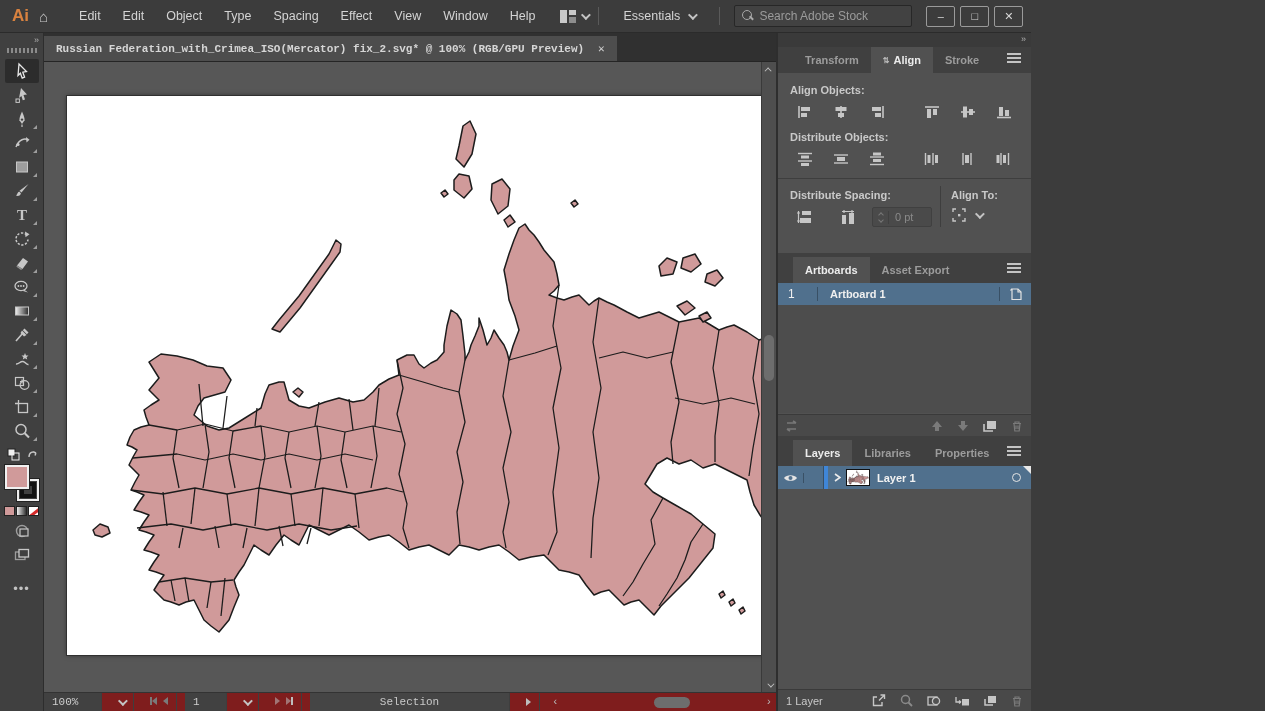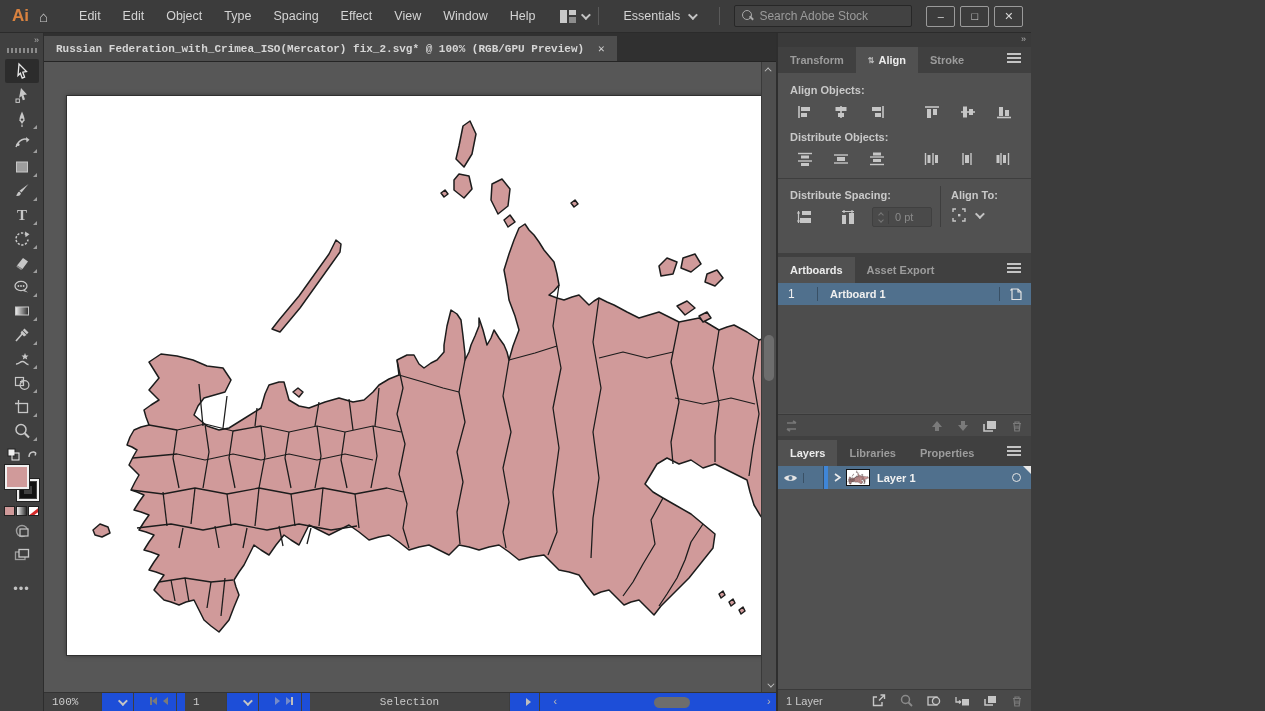--- a/index.html
+++ b/index.html
@@ -71,21 +71,21 @@
   .artboard svg { width:100%; height:100%; display:block; }
 
   
   .vscroll { width:15px; background:#4e4e4e; border-left:1px solid #3a3a3a; display:flex; flex-direction:column; align-items:center; }
   .vs-arrow { height:14px; display:flex; align-items:center; justify-content:center; color:#b5b5b5; }
   .vs-track { flex:1; width:100%; position:relative; }
   .vs-thumb { position:absolute; left:2px; width:10px; height:46px; top:43%; background:#6d6d6d; border-radius:6px; }
   .chev.sm { width:5px; height:5px; border-width:1.5px; }
 
   
-  .statusbar { height:19px; background:#1d4ed8; border-top:1px solid #333; display:flex; align-items:stretch;
+  .statusbar { height:19px; background:#7f1d1d; border-top:1px solid #333; display:flex; align-items:stretch;
     color:#cdcdcd; font-size:11px;gap:8px; }
   .sb-seg { display:flex; align-items:center; padding:0 8px; border-right:1px solid #3e3e3e; }
   .sb-inset { background:#414141; }
   .sb-zoom { width:58px; }
   .sb-chevbox { width:24px; justify-content:center; }
   .tri { width:0; height:0; display:inline-block; }
   .tri.r { border-top:4px solid transparent; border-bottom:4px solid transparent; border-left:5px solid #bdbdbd; }
   .tri.l { border-top:4px solid transparent; border-bottom:4px solid transparent; border-right:5px solid #7a7a7a; }
   .tri.dis { opacity:.55; }
   .bar-ic { display:inline-block; width:2px; height:8px; background:#7a7a7a; }
@@ -96,21 +96,21 @@
   .hscroll { flex:1; display:flex; align-items:center; padding:0 4px; gap:4px; color:#b5b5b5; }
   .hs-track { flex:1; height:13px; position:relative; }
   .hs-thumb { position:absolute; left:46%; top:1px; width:36px; height:11px; background:#6d6d6d; border-radius:6px; }
 
   
   .dock { width:255px; background:#404040; border-left:2px solid #2e2e2e; display:flex; flex-direction:column; }
   .dock-head { height:14px; position:relative; background:#3a3a3a; }
   .dock-head .dbl { position:absolute; right:6px; top:1px; color:#b0b0b0; font-size:9px; letter-spacing:-1px; }
   .panel { background:#515151; display:flex; flex-direction:column; }
   .panel + .panel { margin-top:4px; }
-  .ptabs { height:26px; background:#404040; display:flex; align-items:flex-end; flex:0 0 26px; }
+  .ptabs { height:26px; background:#404040; display:flex; align-items:flex-end; flex:0 0 26px;padding-left:15px; }
   .ptab { height:26px; display:flex; align-items:center; padding:0 12px; font-size:11px; font-weight:bold; color:#9c9c9c; gap:5px; }
   .ptab.active { background:#515151; color:#ececec; }
   .ptab .cyc { font-size:8px; color:#bdbdbd; letter-spacing:-1px; }
   .pmenu { margin-left:auto; padding:0 10px 6px 0; }
   .hamb { display:inline-block; width:14px; height:10px; border-top:2px solid #c4c4c4; border-bottom:2px solid #c4c4c4; position:relative; }
   .hamb::before { content:""; position:absolute; left:0; top:2px; width:14px; height:2px; background:#c4c4c4; }
 
   
   .align-body { padding:8px 12px 6px; color:#cfcfcf; font-size:11px; }
   .sect-label { margin:3px 0 6px; font-weight:bold; color:#c9c9c9; }

